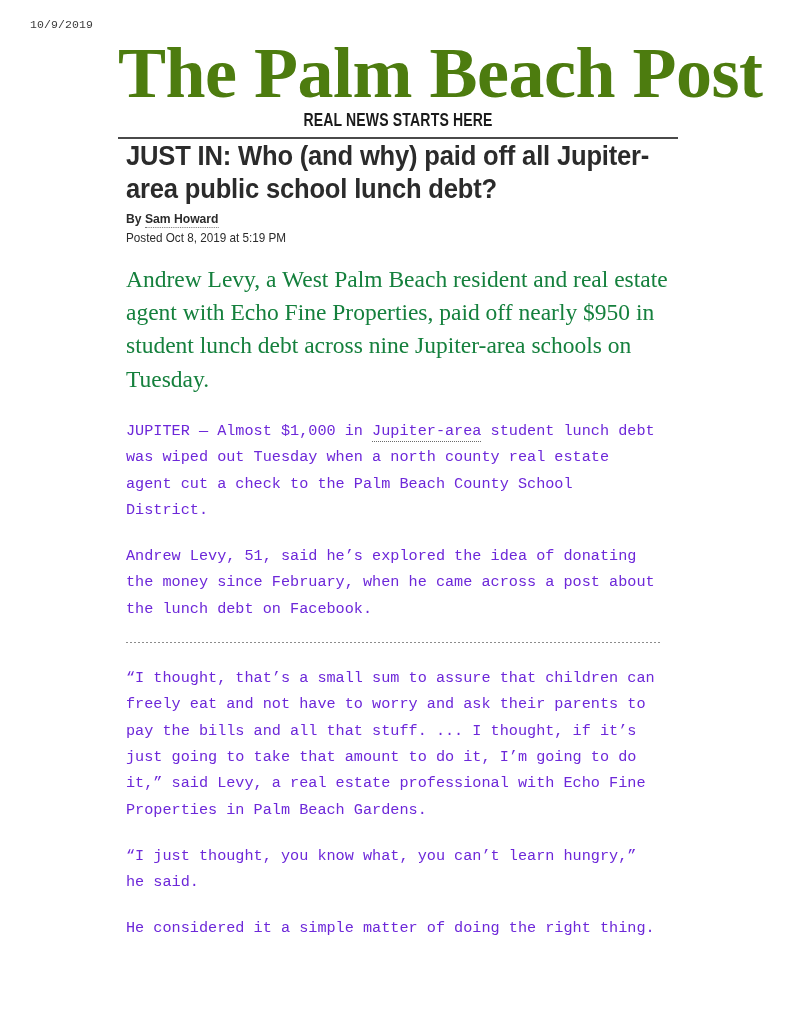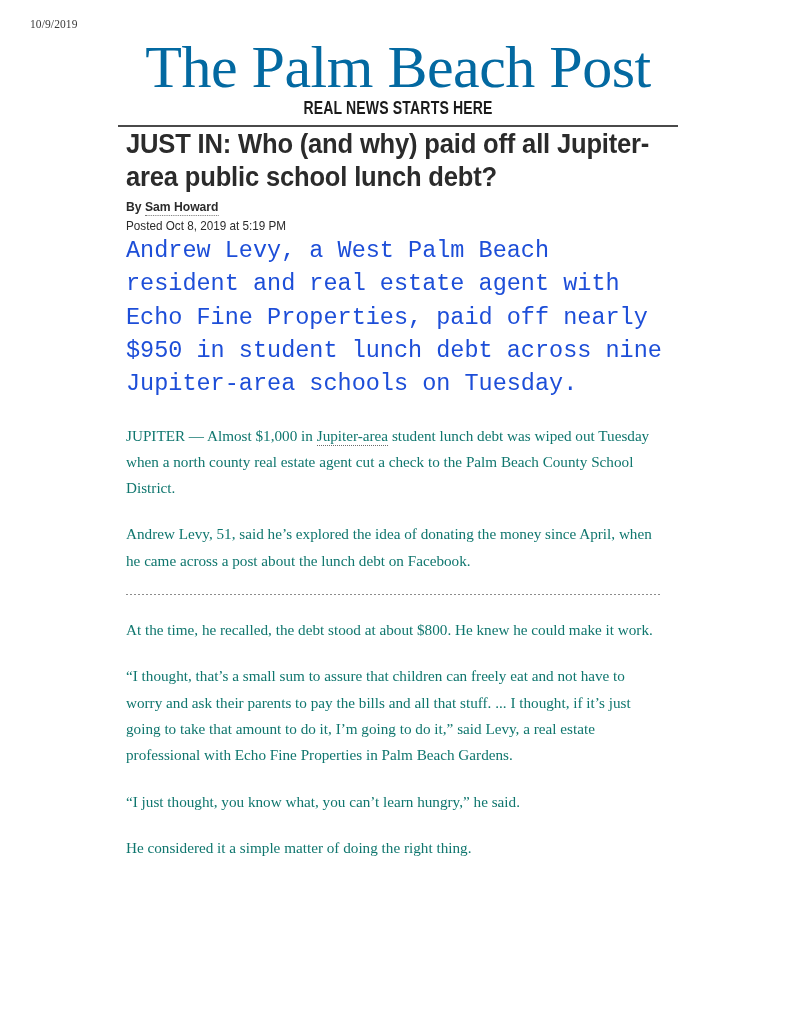--- a/index.html
+++ b/index.html
@@ -14,47 +14,47 @@
     font-family: "Liberation Serif", serif;
     color: #1a1a1a;
     overflow: hidden;
   }
 
   
   .print-date {
     position: absolute;
     top: 18px;
     left: 30px;
-    font-family: Liberation Serif, serif;
+    font-family: Liberation Mono, monospace;
     font-size: 11.5px;
     color: #3a3a3a;
     letter-spacing: 0.1px;
   }
 
   
   .page {
     position: absolute;
     left: 118px;
     top: 0;
     width: 560px;
   }
 
   
   .masthead {
     padding-top: 38px;
     text-align: center;
   }
   .masthead-title {
     font-family: "Liberation Serif", serif;
-    font-size: 60px;
+    font-size: 72px;
     line-height: 0.98;
     letter-spacing: -0.5px;
-    color: #0369a1;
+    color: #4d7c0f;
     white-space: nowrap;
-    font-weight: 400;
+    font-weight: 700;
   }
   .masthead-tagline {
     font-family: "Liberation Sans", sans-serif;
     font-weight: bold;
     font-size: 18px;
     letter-spacing: 0.2px;
     color: #1b1b1b;
     transform: scaleX(0.78);
     transform-origin: center;
     margin-top: 1px;
@@ -101,37 +101,37 @@
     font-family: "Liberation Sans", sans-serif;
     font-size: 13px;
     color: #2b2b2b;
     transform: scaleX(0.9);
     transform-origin: left top;
     margin-top: 4px;
     white-space: nowrap;
   }
 
   .lead {
-    font-family: Liberation Mono, monospace;
+    font-family: Liberation Serif, serif;
     font-size: 23.5px;
     line-height: 1.42;
-    color: #1d4ed8;
-    margin: 1px 0 0 0;
+    color: #15803d;
+    margin: 18px 0 0 0;
     width: 548px;
   }
 
   .body-text {
     margin-top: 22px;
     width: 534px;
   }
   .body-text p {
-    font-family: Liberation Serif, serif;
+    font-family: Liberation Mono, monospace;
     font-size: 15.2px;
     line-height: 1.73;
-    color: #0f766e;
+    color: #6d28d9;
     margin: 0 0 20px 0;
   }
   .body-text p:last-child { margin-bottom: 0; }
 
   .inline-link {
     border-bottom: 1px dotted #6b6b6b;
     padding-bottom: 1px;
     color: inherit;
     text-decoration: none;
   }
@@ -170,25 +170,24 @@
 
     <div class="posted">Posted Oct 8, 2019 at 5:19 PM</div>
 
     <p class="lead">Andrew Levy, a West Palm Beach resident and real estate agent with Echo Fine Properties, paid off nearly $950 in student lunch debt across nine Jupiter-area schools on Tuesday.</p>
 
     <div class="body-text">
 
       <p><span>JUPITER — Almost $1,000 in </span><a class="inline-link" href="#">Jupiter-area</a><span> student lunch debt was wiped out Tuesday when a north county real estate agent cut a check to the Palm Beach County School District.</span></p>
 
 
-      <p>Andrew Levy, 51, said he’s explored the idea of donating the money since April, when he came across a post about the lunch debt on Facebook.</p>
+      <p>Andrew Levy, 51, said he’s explored the idea of donating the money since February, when he came across a post about the lunch debt on Facebook.</p>
 
       <div class="divider"></div>
 
-      <p>At the time, he recalled, the debt stood at about $800. He knew he could make it work.</p>
 
       <p>“I thought, that’s a small sum to assure that children can freely eat and not have to worry and ask their parents to pay the bills and all that stuff. ... I thought, if it’s just going to take that amount to do it, I’m going to do it,” said Levy, a real estate professional with Echo Fine Properties in Palm Beach Gardens.</p>
 
       <p>“I just thought, you know what, you can’t learn hungry,” he said.</p>
 
       <p>He considered it a simple matter of doing the right thing.</p>
 
     </div>
   </div>
 </div>

